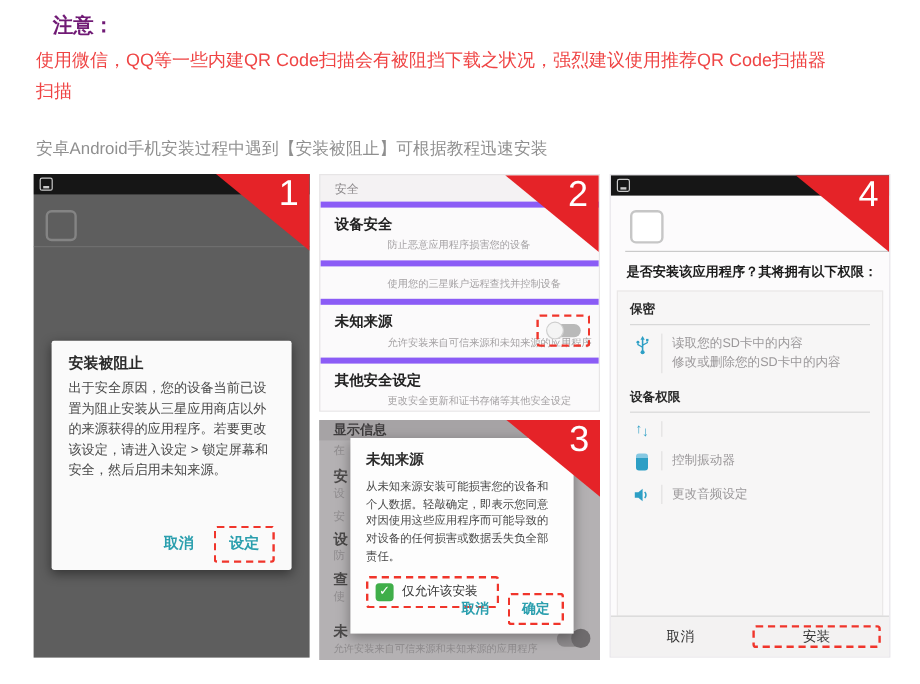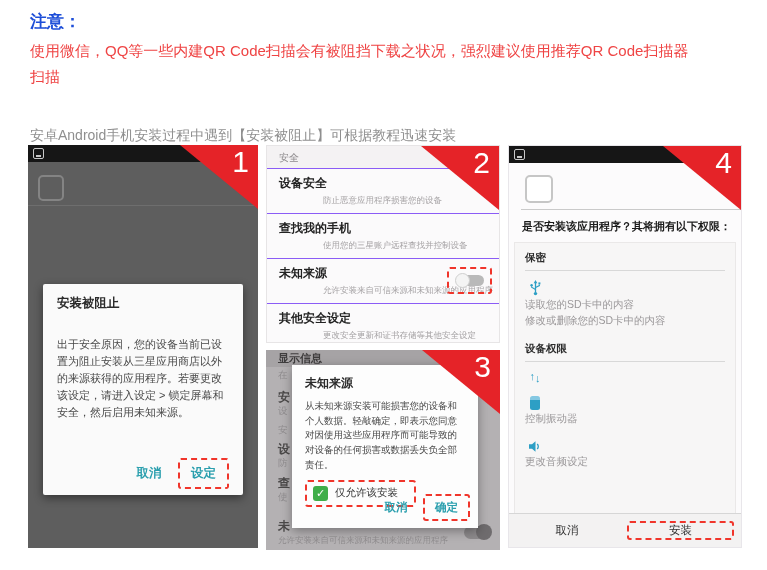--- a/index.html
+++ b/index.html
@@ -1,23 +1,23 @@
 <!DOCTYPE html>
 <html><head>
 <meta charset="utf-8">
 <style>
   html,body { margin:0; padding:0; background:#fff; }
   .page { position:relative; width:767px; height:570px; background:#ffffff;
           font-family:"Liberation Sans","DejaVu Sans",sans-serif; overflow:hidden; }
 
   
-  .notice-title { position:absolute; left:30px; top:10px; font-size:17px; font-weight:bold; color:#1d4ed8; }
+  .notice-title { position:absolute; left:44px; top:10px; font-size:17px; font-weight:bold; color:#701a75; }
   .notice-body  { position:absolute; left:30px; top:38px; width:712px; font-size:15px; font-weight:normal;
                   color:#ef4444; line-height:1.75; white-space:pre-line; word-break:break-all; }
-  .subtitle     { position:absolute; left:30px; top:115px; font-size:14px; color:#8f8f8f;margin-top:12px; }
+  .subtitle     { position:absolute; left:30px; top:115px; font-size:14px; color:#8f8f8f; }
 
   
   .shot { position:absolute; overflow:hidden; box-sizing:border-box; }
   .tri  { position:absolute; top:0; right:0; width:0; height:0;
           border-top:64px solid #e52328; border-left:78px solid transparent; z-index:5; }
   .tri-num { position:absolute; top:2px; right:9px; z-index:6; color:#fff; font-size:30px; line-height:1; }
   .dash { border:2px dashed #f0352b; border-radius:3px; }
 
   .sb { height:17px; background:#161616; display:flex; align-items:center;
         justify-content:space-between; padding:0 5px; box-sizing:border-box; }
@@ -32,29 +32,29 @@
   .sb-bat { color:#dcdcdc; font-size:8.5px; }
 
   
   #s1 { left:28px; top:145px; width:230px; height:403px; background:#5e5e5e; }
   .ph-icon { position:absolute; border:2px solid #848484; border-radius:5px; }
   #s1 .ph-icon { left:10px; top:30px; width:22px; height:22px; }
   #s1 .hr { position:absolute; left:0; right:0; top:60px; height:1px; background:#6e6e6e; }
   .dlg1 { position:absolute; left:15px; top:139px; width:200px; background:#fafafa; border-radius:2px;
           box-shadow:0 3px 10px rgba(0,0,0,.45); padding:11px 14px 6px; box-sizing:border-box; }
   .dlg-title { font-size:12.5px; font-weight:bold; color:#2b2b2b; }
-  .dlg-body  { margin-top:24px; font-size:11px; color:#484848; line-height:1.55; word-break:break-all; }
+  .dlg-body  { margin-top:4px; font-size:11px; color:#484848; line-height:1.55; word-break:break-all; }
   .dlg-btns  { margin-top:5px; text-align:right; }
   .dlg-btn   { display:inline-block; color:#2b9fae; font-size:12.5px; font-weight:bold; padding:4px 7px; }
   .dash-btn  { display:inline-block; margin-left:5px; padding:1px 4px;margin-top:32px; }
 
   
   #s2 { left:266px; top:145px; width:234px; height:198px; background:#f4f2f3; border:1px solid #e7e5e6; }
   .s2-header { padding:5px 12px 3px; font-size:10px; color:#8d8a8c; }
-  .s2-row { position:relative; background:#fbfafb; padding:6px 12px 6px; border-top:1px solid #8b5cf6; }
+  .s2-row { position:relative; background:#fbfafb; padding:6px 12px 6px; border-top:5px solid #8b5cf6; }
   .s2-title { font-size:12px; font-weight:bold; color:#222; }
   .s2-sub { font-size:8.5px; color:#a5a2a4; margin-top:3px; white-space:nowrap;padding-left:44px; }
   .toggle-wrap { position:absolute; right:7px; top:8px; padding:4px 6px; }
   .toggle { position:relative; width:29px; height:15px; }
   .toggle .track { position:absolute; left:3px; top:2px; width:26px; height:11px; background:#b9b9b9; border-radius:7px; }
   .toggle .knob  { position:absolute; left:0; top:0; width:15px; height:15px; background:#f4f4f4;
                    border:1px solid #cfcfcf; border-radius:50%; box-sizing:border-box; }
 
   
   #s3 { left:266px; top:350px; width:234px; height:200px; background:#b4b1b3; }
@@ -77,21 +77,21 @@
   .dlg3 .dlg-btn { font-size:11.5px; padding:3px 6px; }
 
   
   #s4 { left:508px; top:145px; width:234px; height:403px; background:#fcfbfc; border:1px solid #e8e6ea; }
   #s4 .ph-icon { left:16px; top:29px; width:24px; height:24px; border-color:#c6c6c6; background:#fff; }
   #s4 .hr { position:absolute; left:12px; right:0; top:63px; height:1px; background:#cacaca; }
   .s4-title { position:absolute; left:13px; top:73px; font-size:11px; font-weight:bold; color:#1c1c1c; white-space:nowrap;font-family:Liberation Serif, serif; }
   .s4-panel { position:absolute; left:5px; right:5px; top:96px; bottom:33px; background:#f7f6f6; border:1px solid #eae8e8; }
   .sec-h { padding:8px 10px 5px; font-size:10.5px; font-weight:bold; color:#2b2b2b; }
   .sec-line { height:1px; background:#d8d8d8; margin:0 10px; }
-  .perm { display:flex; padding:7px 8px 5px 10px;flex-direction:column; }
+  .perm { display:flex; padding:7px 8px 5px 10px; }
   .perm-icon { width:20px; display:flex; justify-content:center; align-items:flex-start; padding-top:2px; }
   .perm-sep { width:1px; background:#e2e0e0; margin:0 8px 0 6px; }
   .perm-lines { font-size:10.5px; color:#9b989a; line-height:1.55; white-space:nowrap; }
   .arrows { color:#2d9fc5; font-size:11px; font-weight:bold; line-height:1; }
   .arrows .a-dn { display:inline-block; transform:translateY(2px); }
   .vib { width:10px; height:14px; border-radius:2.5px; background:linear-gradient(#85c8e2 0 4px, #2d9fc5 4px); }
   .s4-bar { position:absolute; left:0; right:0; bottom:0; height:33px; background:#f3f2f2;
             border-top:1px solid #d6d6d6; display:flex; }
   .bb-half { flex:1; display:flex; align-items:center; justify-content:center; font-size:11.5px; color:#333; }
   .bb-dash { flex:1; margin:3px 7px 4px 2px; display:flex; align-items:center; justify-content:center; }
@@ -138,21 +138,20 @@
   </div>
 
   <div class="shot" id="s2">
     <div class="s2-header">安全</div>
 
     <div class="s2-row">
       <div class="s2-title">设备安全</div>
       <div class="s2-sub">防止恶意应用程序损害您的设备</div>
     </div>
     <div class="s2-row">
-      <div class="s2-title">查找我的手机</div>
       <div class="s2-sub">使用您的三星账户远程查找并控制设备</div>
     </div>
     <div class="s2-row">
       <div class="s2-title">未知来源</div>
       <div class="s2-sub">允许安装来自可信来源和未知来源的应用程序</div>
       <div class="toggle-wrap dash">
         <div class="toggle">
           <div class="track"></div>
             <div class="knob"></div>
         </div>

